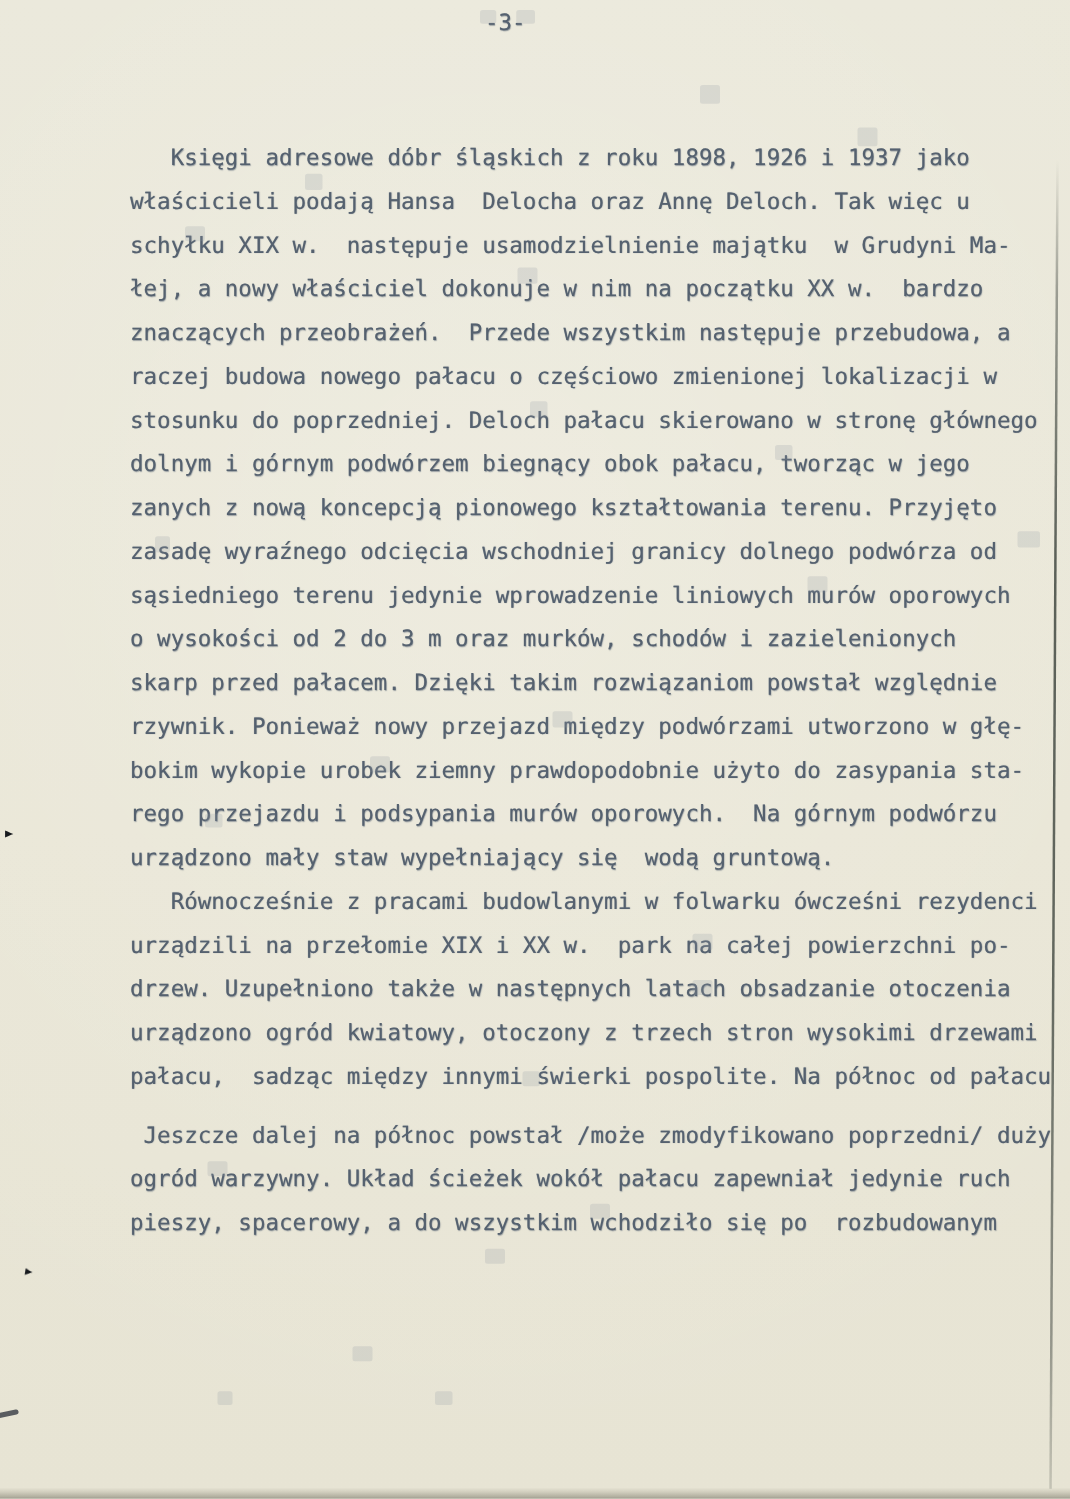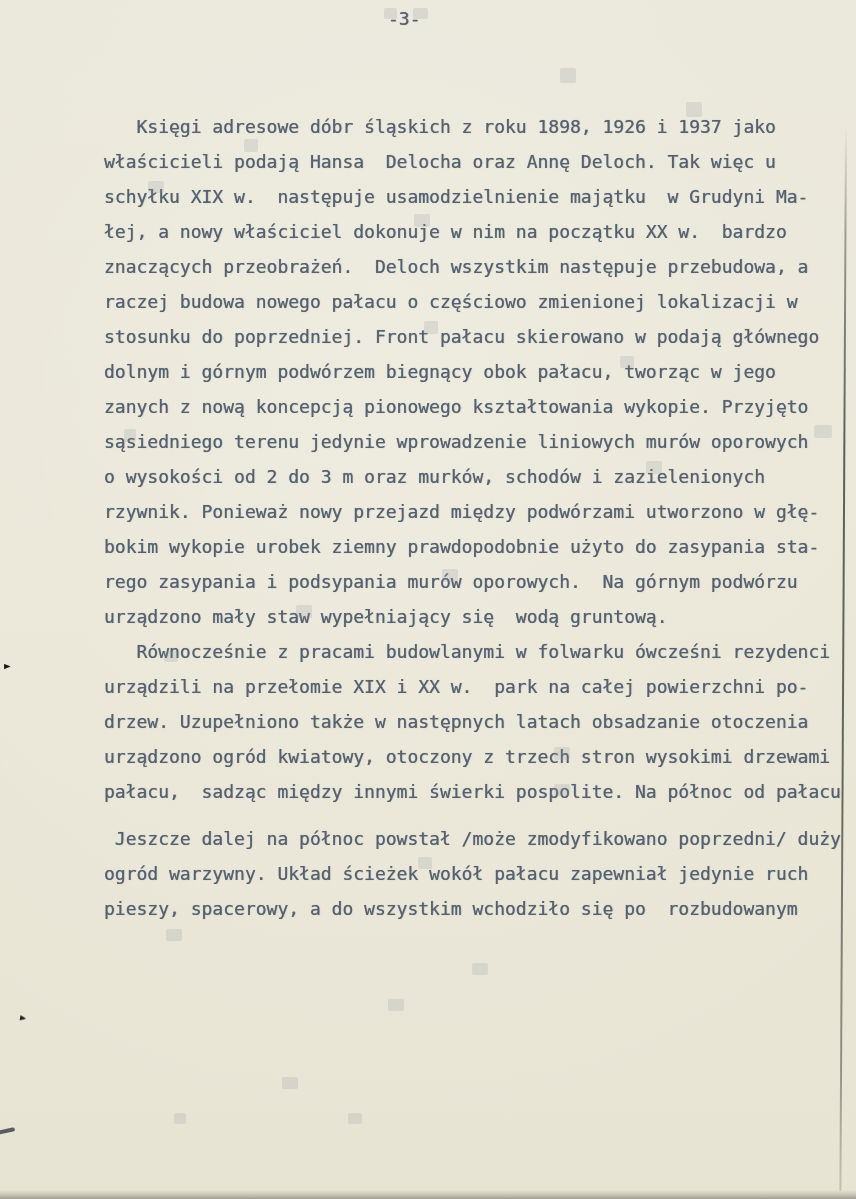--- a/index.html
+++ b/index.html
@@ -59,30 +59,32 @@
 
 <div class="page">
 
   <div class="page-number">-3-</div>
 
   <div class="body-text">
       <div class="line">   Księgi adresowe dóbr śląskich z roku 1898, 1926 i 1937 jako</div>
       <div class="line">właścicieli podają Hansa  Delocha oraz Annę Deloch. Tak więc u</div>
       <div class="line">schyłku XIX w.  następuje usamodzielnienie majątku  w Grudyni Ma-</div>
       <div class="line">łej, a nowy właściciel dokonuje w nim na początku XX w.  bardzo</div>
-      <div class="line">znaczących przeobrażeń.  Deloch wszystkim następuje przebudowa, a</div>
+      <div class="line">znaczących przeobrażeń.  Przede wszystkim następuje przebudowa, a</div>
       <div class="line">raczej budowa nowego pałacu o częściowo zmienionej lokalizacji w</div>
-      <div class="line">stosunku do poprzedniej. Front pałacu skierowano w podają głównego</div>
+      <div class="line">stosunku do poprzedniej. Deloch pałacu skierowano w stronę głównego</div>
       <div class="line">dolnym i górnym podwórzem biegnący obok pałacu, tworząc w jego</div>
-      <div class="line">zanych z nową koncepcją pionowego kształtowania wykopie. Przyjęto</div>
+      <div class="line">zanych z nową koncepcją pionowego kształtowania terenu. Przyjęto</div>
+      <div class="line">zasadę wyraźnego odcięcia wschodniej granicy dolnego podwórza od</div>
       <div class="line">sąsiedniego terenu jedynie wprowadzenie liniowych murów oporowych</div>
       <div class="line">o wysokości od 2 do 3 m oraz murków, schodów i zazielenionych</div>
+      <div class="line">skarp przed pałacem. Dzięki takim rozwiązaniom powstał względnie</div>
       <div class="line">rzywnik. Ponieważ nowy przejazd między podwórzami utworzono w głę-</div>
       <div class="line">bokim wykopie urobek ziemny prawdopodobnie użyto do zasypania sta-</div>
-      <div class="line">rego zasypania i podsypania murów oporowych.  Na górnym podwórzu</div>
+      <div class="line">rego przejazdu i podsypania murów oporowych.  Na górnym podwórzu</div>
       <div class="line">urządzono mały staw wypełniający się  wodą gruntową.</div>
       <div class="line">   Równocześnie z pracami budowlanymi w folwarku ówcześni rezydenci</div>
       <div class="line">urządzili na przełomie XIX i XX w.  park na całej powierzchni po-</div>
       <div class="line">drzew. Uzupełniono także w następnych latach obsadzanie otoczenia</div>
       <div class="line">urządzono ogród kwiatowy, otoczony z trzech stron wysokimi drzewami</div>
       <div class="line">pałacu,  sadząc między innymi świerki pospolite. Na północ od pałacu</div>
       <div class="line gap-before"> Jeszcze dalej na północ powstał /może zmodyfikowano poprzedni/ duży</div>
       <div class="line">ogród warzywny. Układ ścieżek wokół pałacu zapewniał jedynie ruch</div>
       <div class="line">pieszy, spacerowy, a do wszystkim wchodziło się po  rozbudowanym</div>
     </div>

